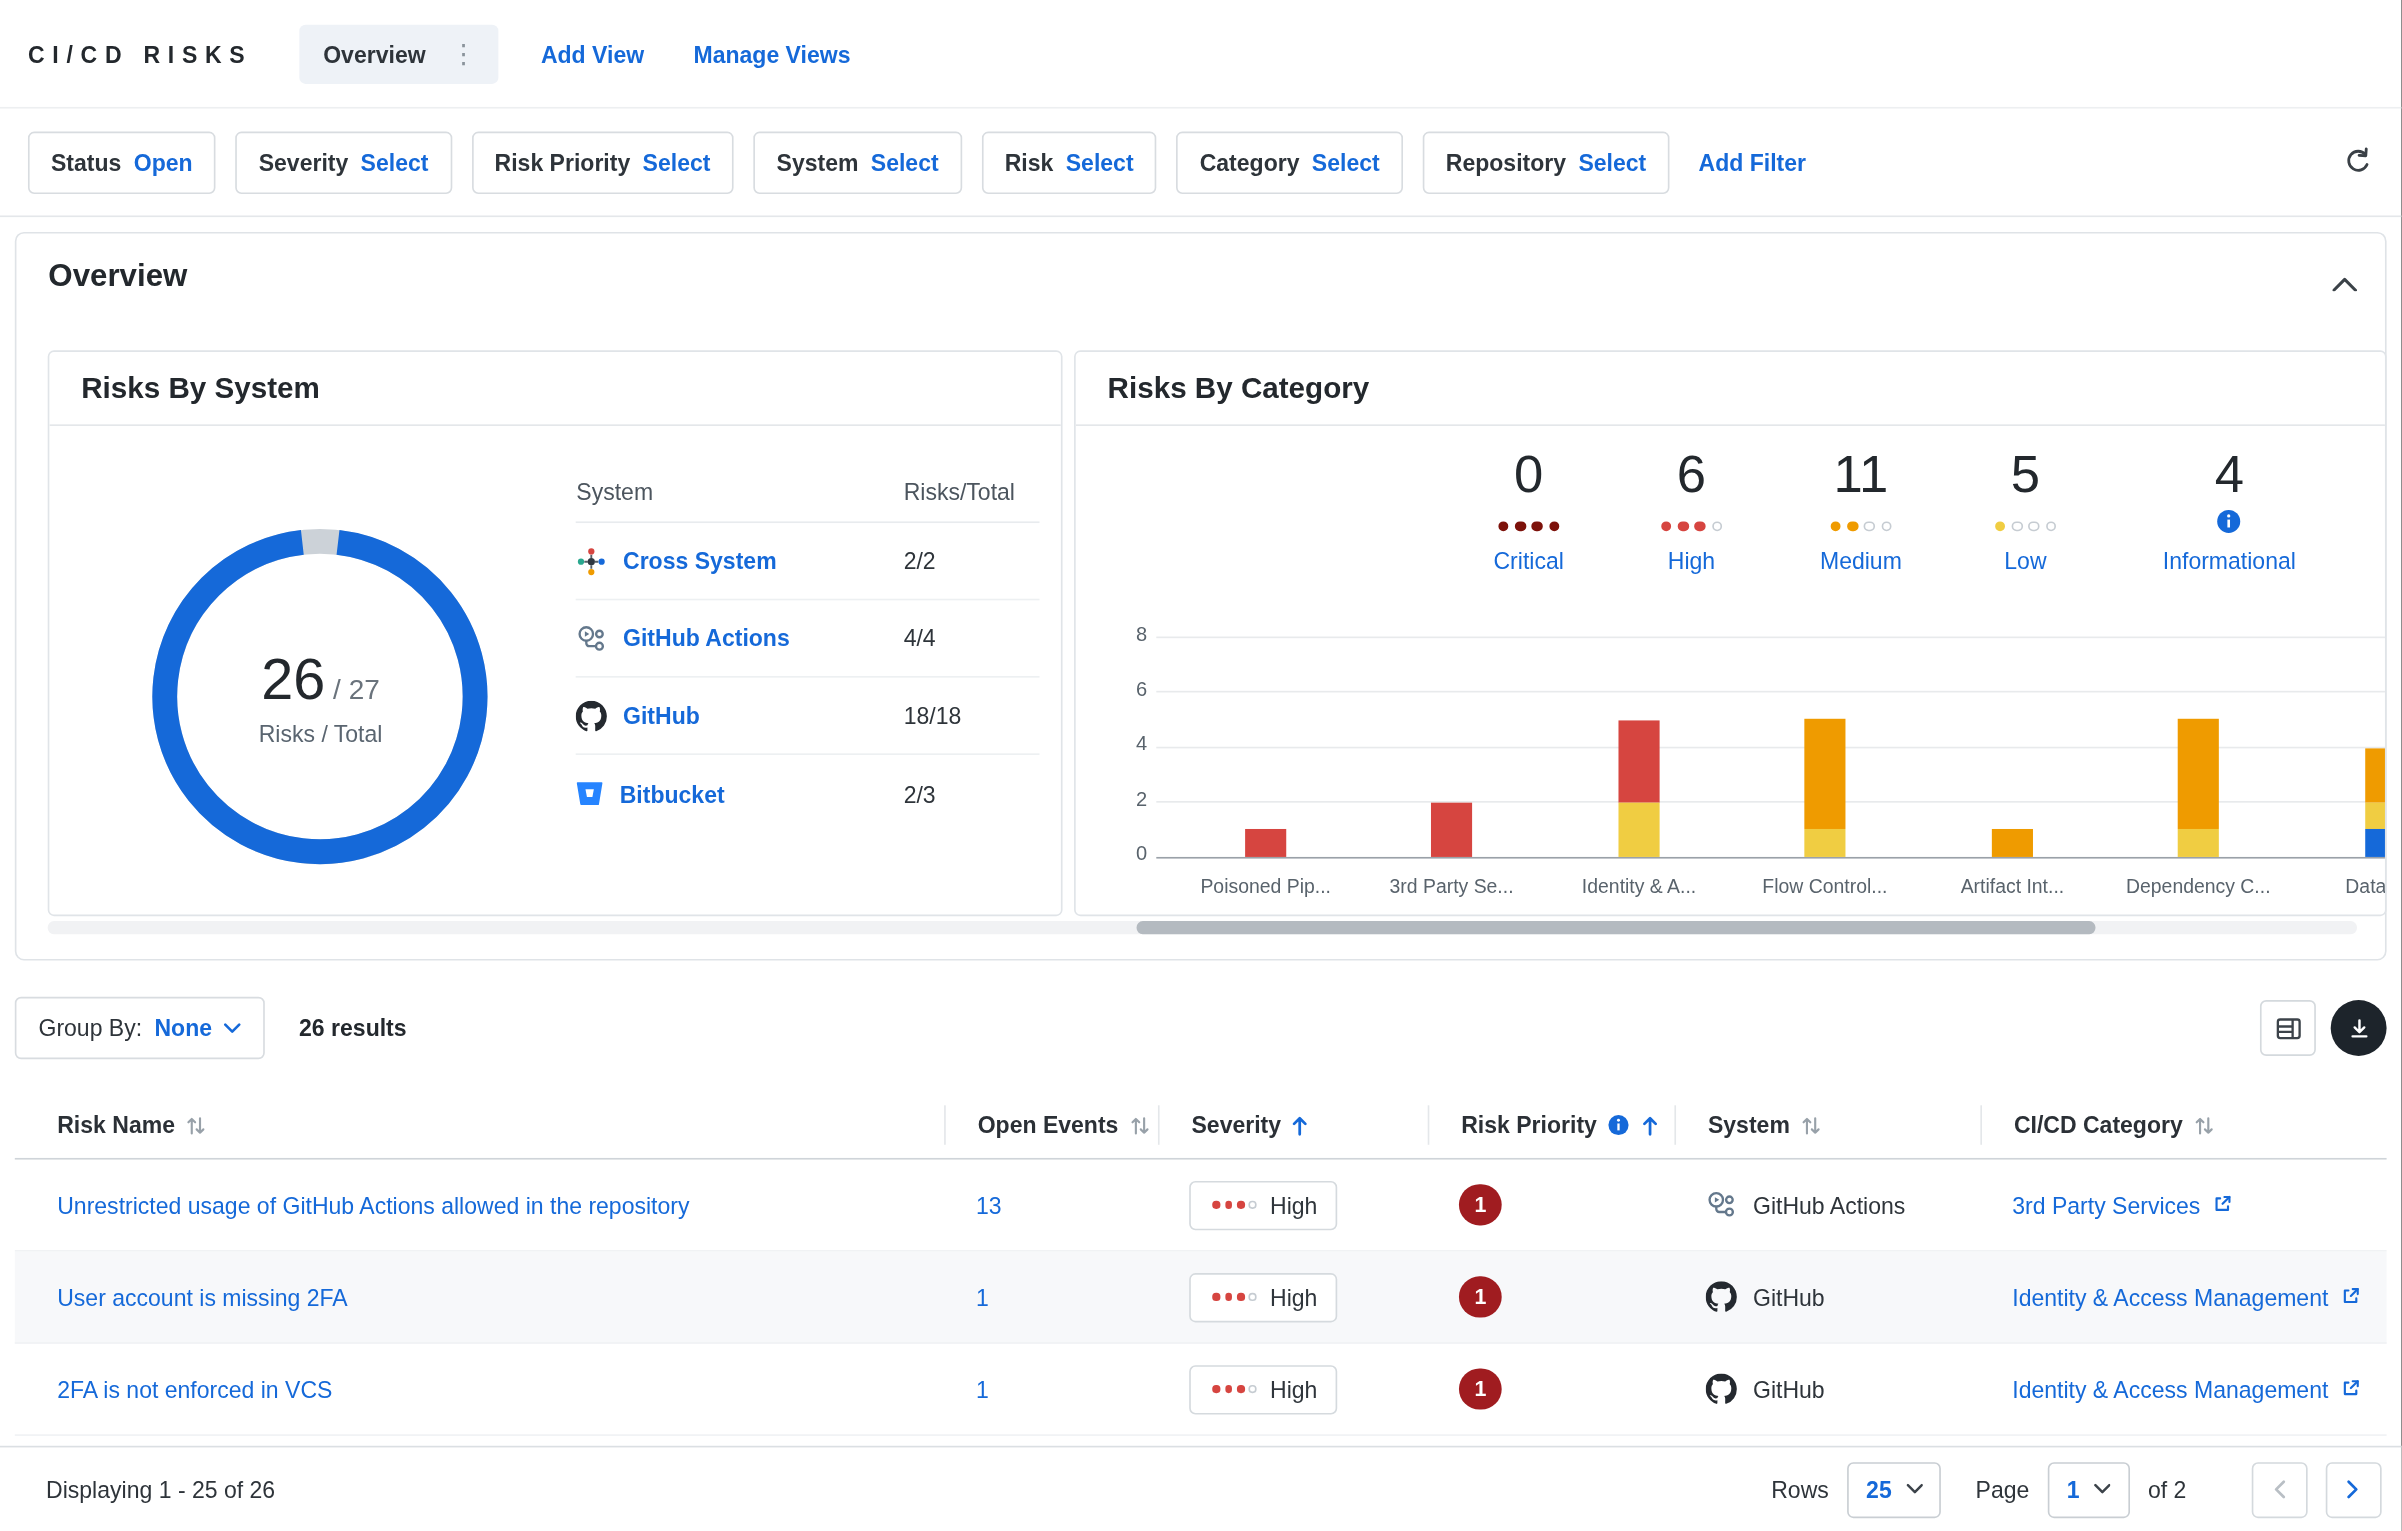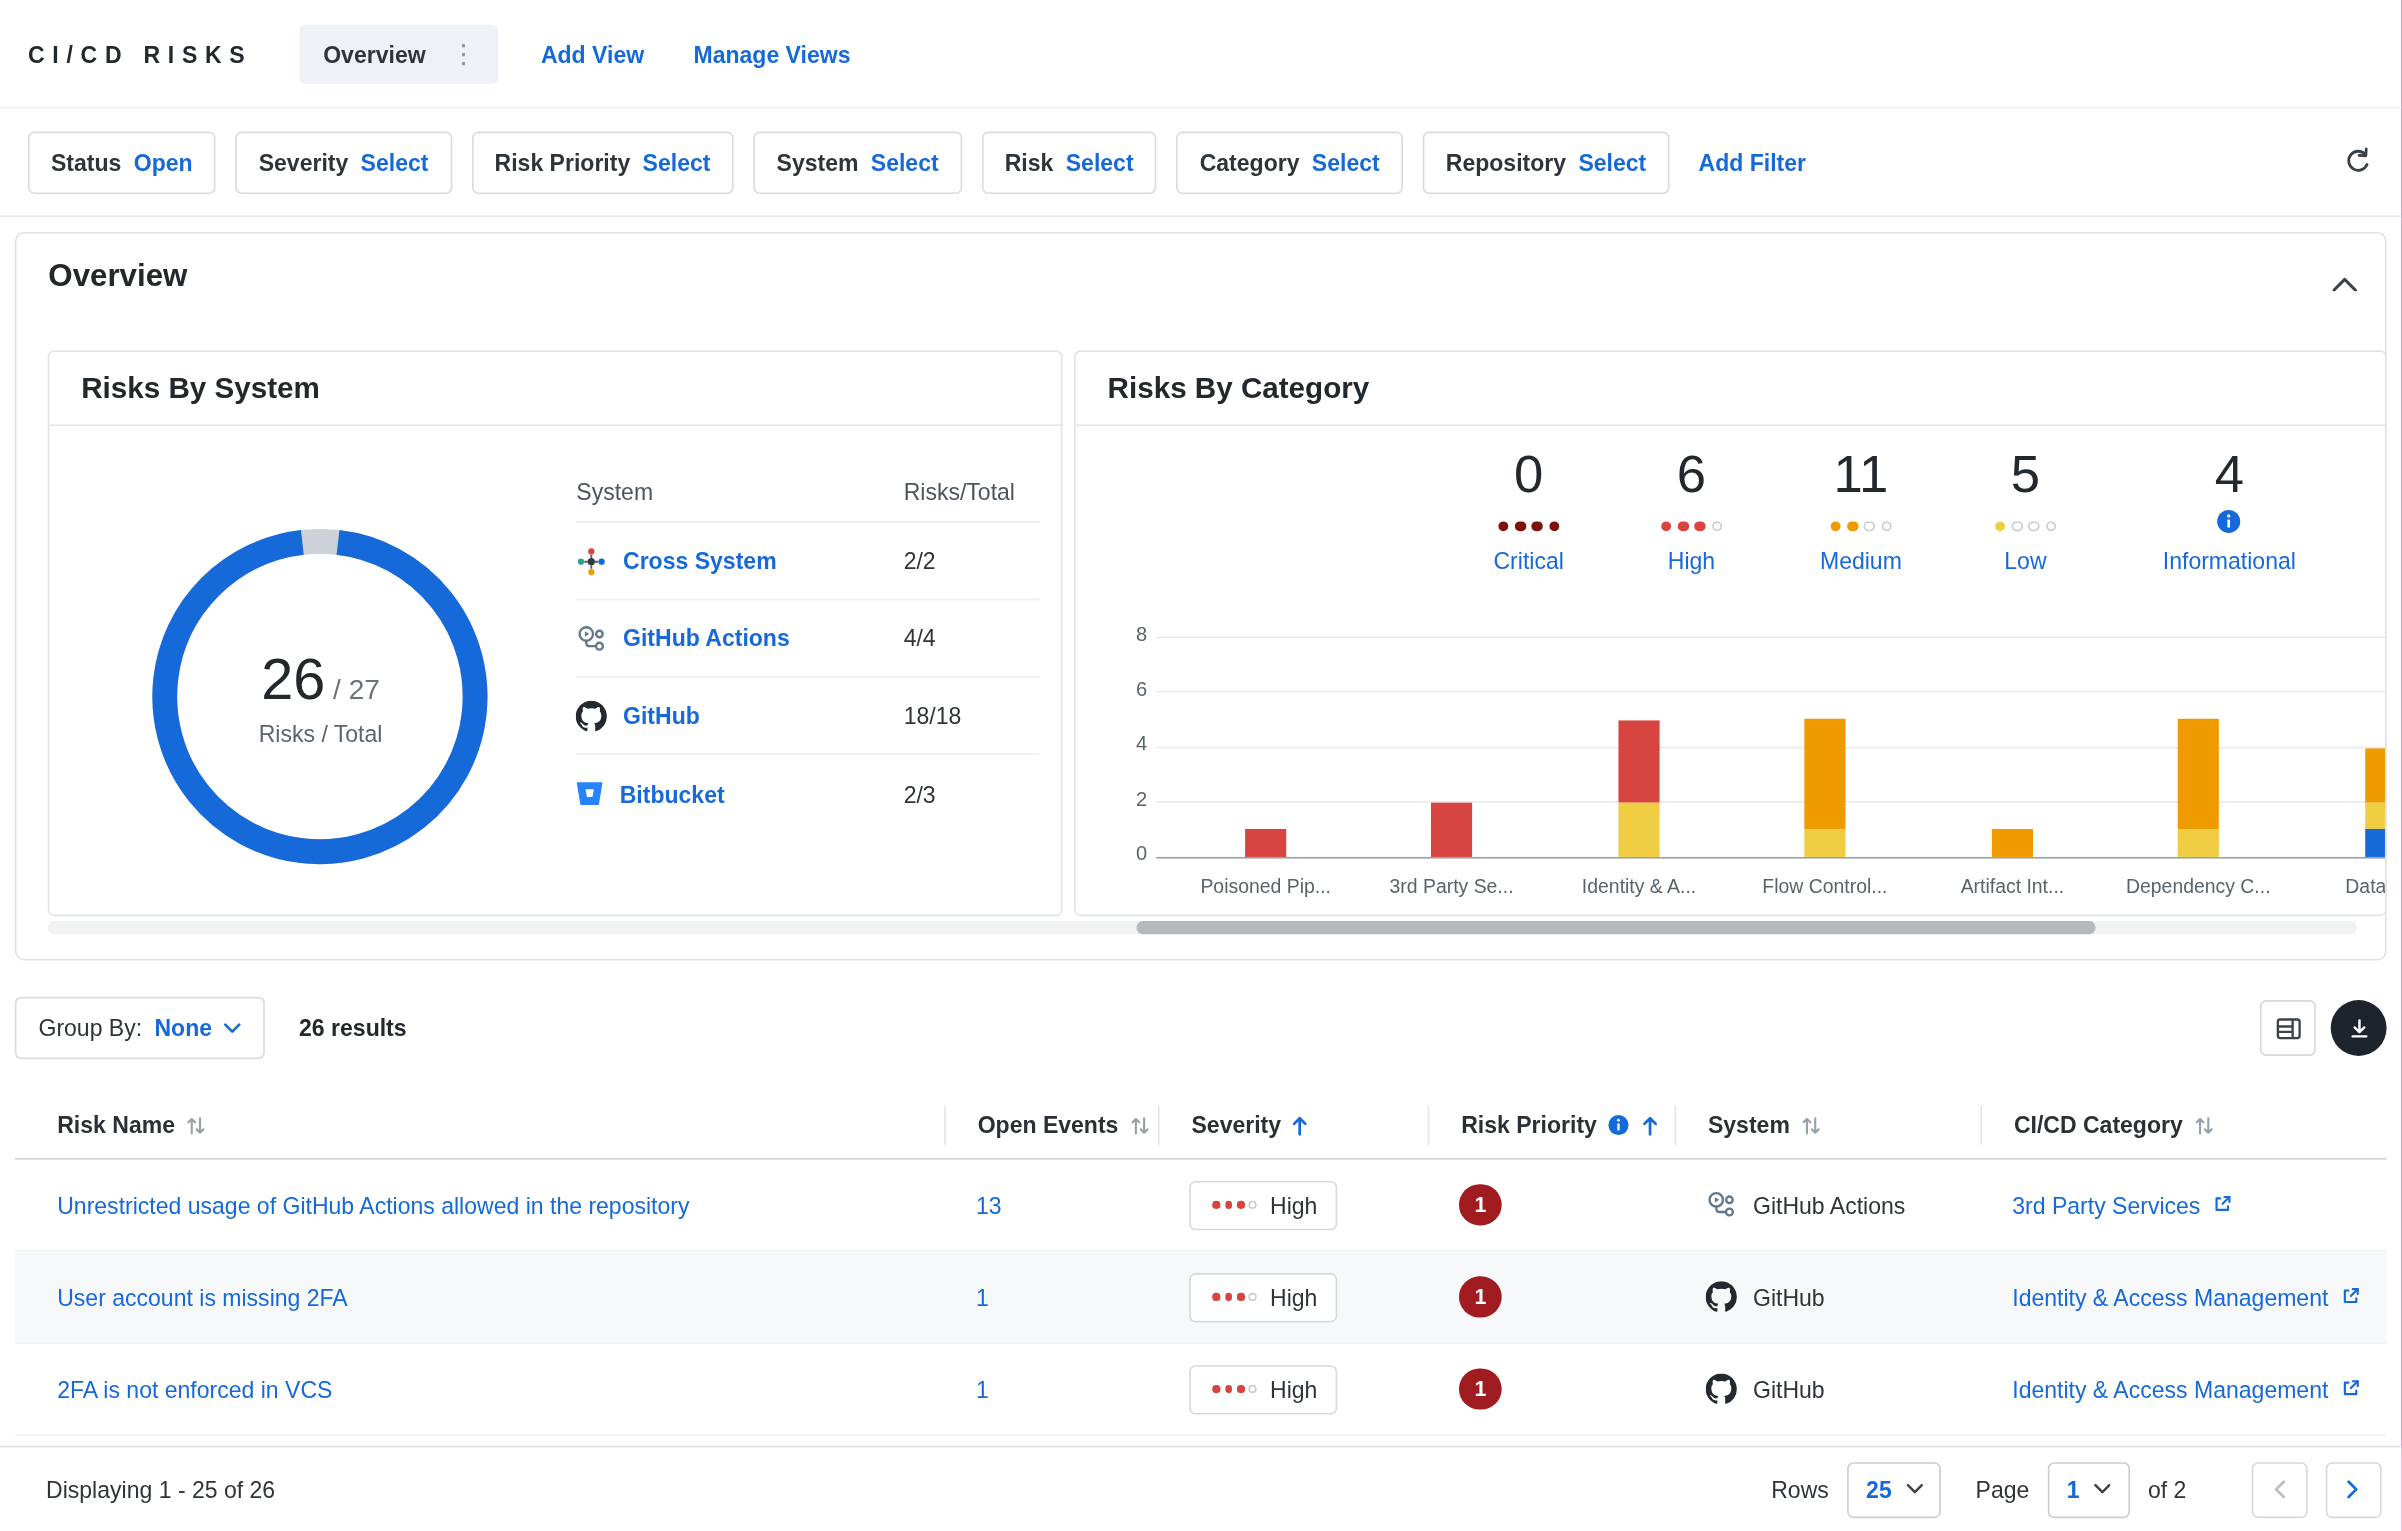--- a/index.html
+++ b/index.html
@@ -1,18 +1,18 @@
 <!DOCTYPE html>
 <html style="font-size:15px"><head>
 <meta charset="utf-8">
 <style>
   *{box-sizing:border-box;margin:0;padding:0}
   html,body{background:#fff}
   body{font-family:"Liberation Sans","DejaVu Sans",sans-serif;color:#2e343a;overflow:hidden}
-  .stage{width:2402px;height:1531px;overflow:hidden;position:relative;background:#ec4899}
+  .stage{width:2402px;height:1531px;overflow:hidden;position:relative;background:#404040}
   .canvas{width:1460px;height:931px;transform:scale(1.6448);transform-origin:0 0;position:relative;background:#fff}
 
   
   .topnav{height:66px;display:flex;align-items:center;padding:0 17px;border-bottom:0.9px solid #edeff1}
   .brand{font-size:14px;font-weight:700;letter-spacing:4.7px;color:#23282d;margin-right:28px;white-space:nowrap}
   .tab{background:#eef2f7;border-radius:3.8px;height:36px;display:flex;align-items:center;padding:0 7.5px 0 15px;font-weight:700;font-size:14px;color:#2e343a;margin-right:26px;gap:9.4px;cursor:pointer}
   .kebab{color:#8a939b;font-size:16px;padding:0 5.6px;font-weight:400}
   .navlink{color:#1569d9;font-weight:600;font-size:14px;margin-right:30px;cursor:pointer;white-space:nowrap}
 
   

